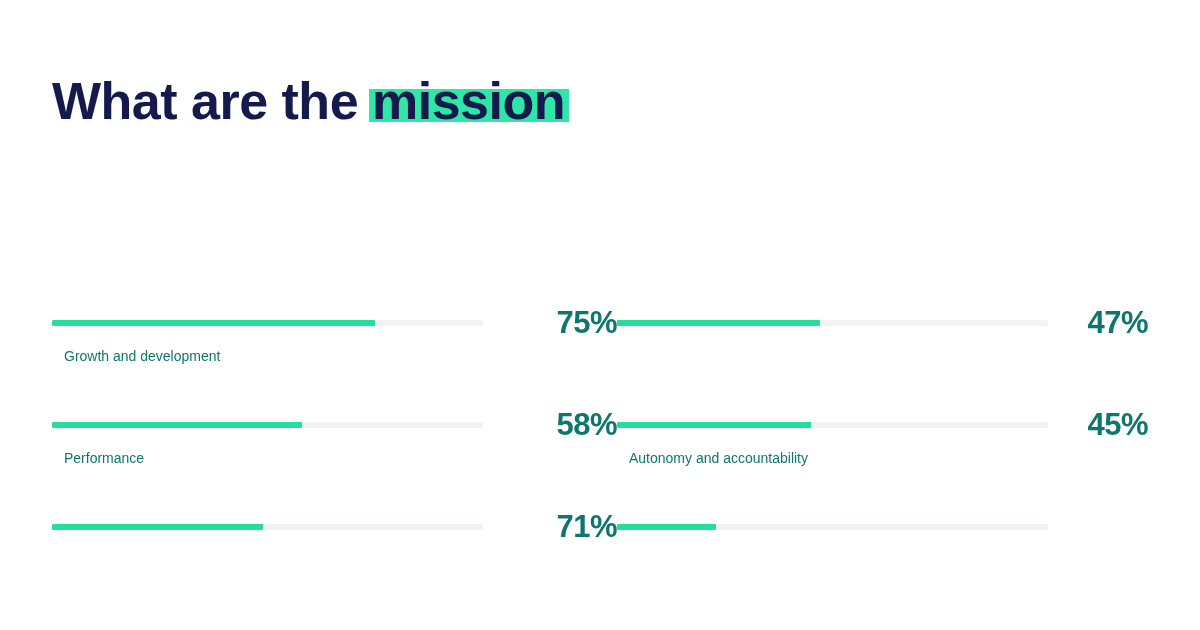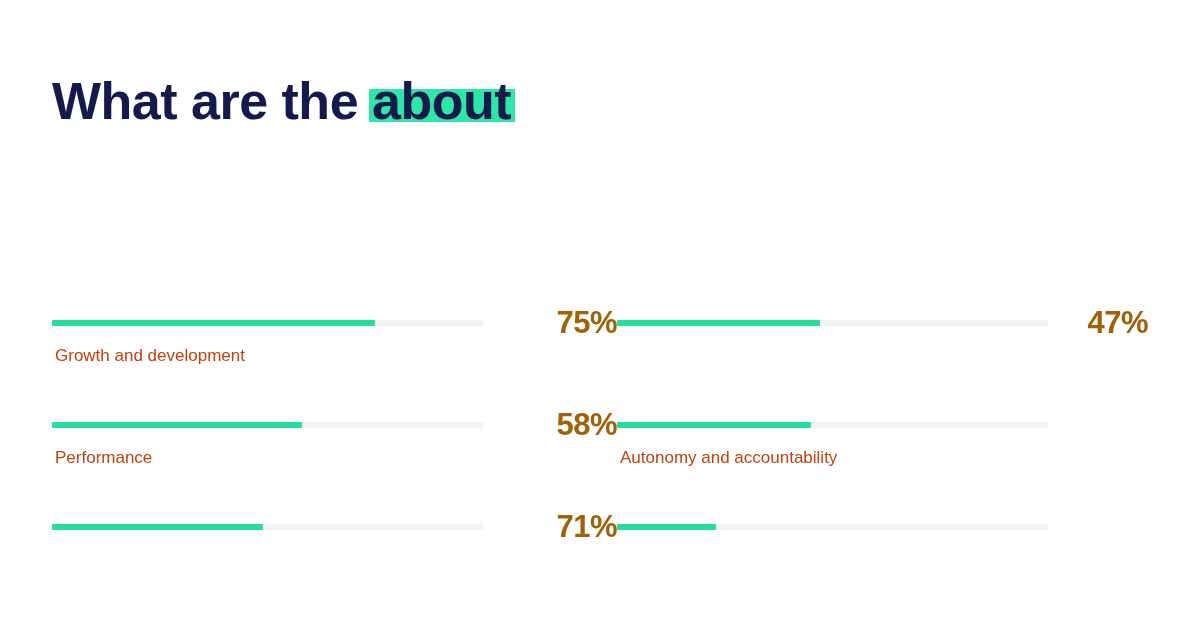--- a/index.html
+++ b/index.html
@@ -91,51 +91,51 @@
   .bar-fill {
     position: absolute;
     left: 0;
     top: 0;
     height: 6px;
     background: #22E09A;
     border-radius: 1px;
   }
   .stat-label {
     position: absolute;
-    left: 3px;
+    left: 12px;
     top: 38px;
-    font-size: 17px;
+    font-size: 14px;
     line-height: 24px;
     font-weight: 400;
-    color: #c2410c;
+    color: #0f766e;
     white-space: nowrap;
     font-family: "Liberation Sans", sans-serif;
   }
   .stat-value {
     position: absolute;
     left: 431px;
     width: 134px;
     top: -1px;
     text-align: right;
     font-size: 31px;
     line-height: 36px;
     font-weight: 700;
     letter-spacing: -0.5px;
-    color: #a16207;
+    color: #0f766e;
     font-family: "Liberation Sans", sans-serif;
   }
   .stat-value.narrow { width: 100px; }
 </style>
 </head>
 <body>
 
 <div class="page">
 
   <h1 class="title">
-    <span class="line"><span>What are the </span><span class="hl">about</span></span>
+    <span class="line"><span>What are the </span><span class="hl">mission</span></span>
   </h1>
 
   <div class="stats">
 
     <div class="stat stat-col-left">
       <div class="stat-inner">
         <div class="bar-track">
           <div class="bar-fill" style="width:75%"></div>
         </div>
         <div class="stat-label">Growth and development</div>
@@ -159,20 +159,21 @@
         <div class="stat-label">Performance</div>
         <div class="stat-value">58%</div>
       </div>
     </div>
     <div class="stat stat-col-right">
       <div class="stat-inner">
         <div class="bar-track">
           <div class="bar-fill" style="width:45%"></div>
         </div>
         <div class="stat-label">Autonomy and accountability</div>
+        <div class="stat-value narrow">45%</div>
       </div>
     </div>
 
     <div class="stat stat-col-left">
       <div class="stat-inner">
         <div class="bar-track">
           <div class="bar-fill" style="width:49%"></div>
         </div>
         <div class="stat-value">71%</div>
       </div>

